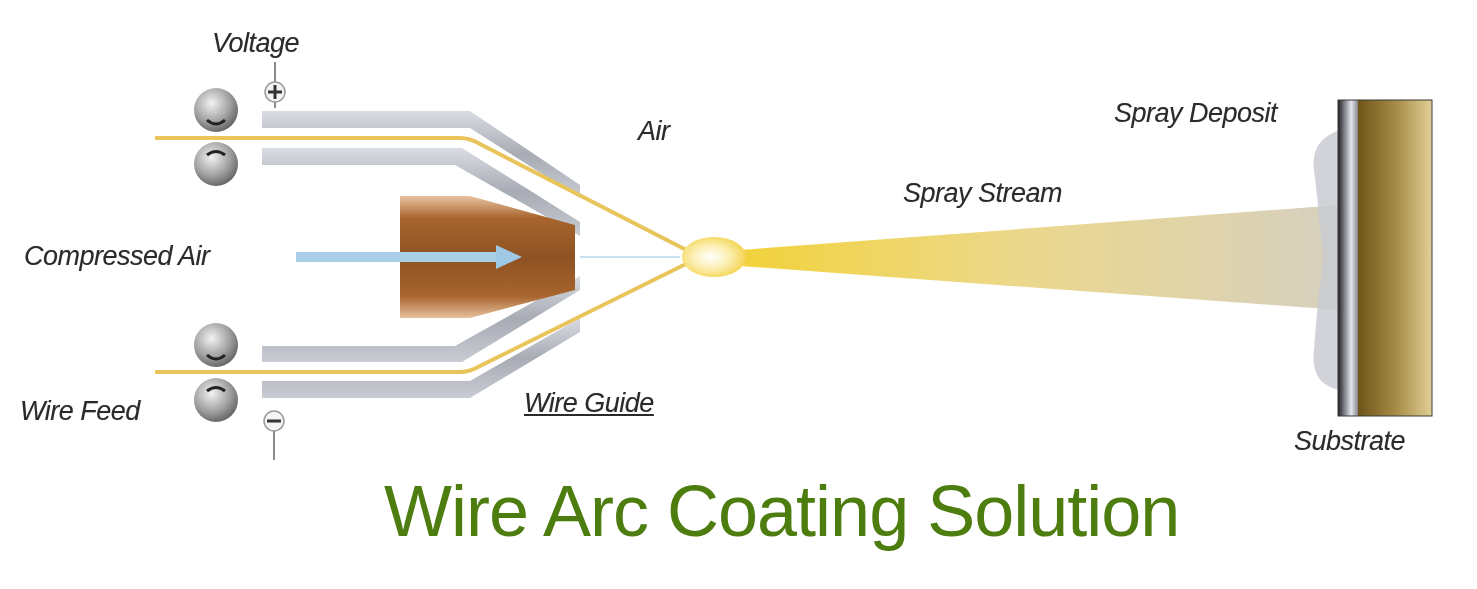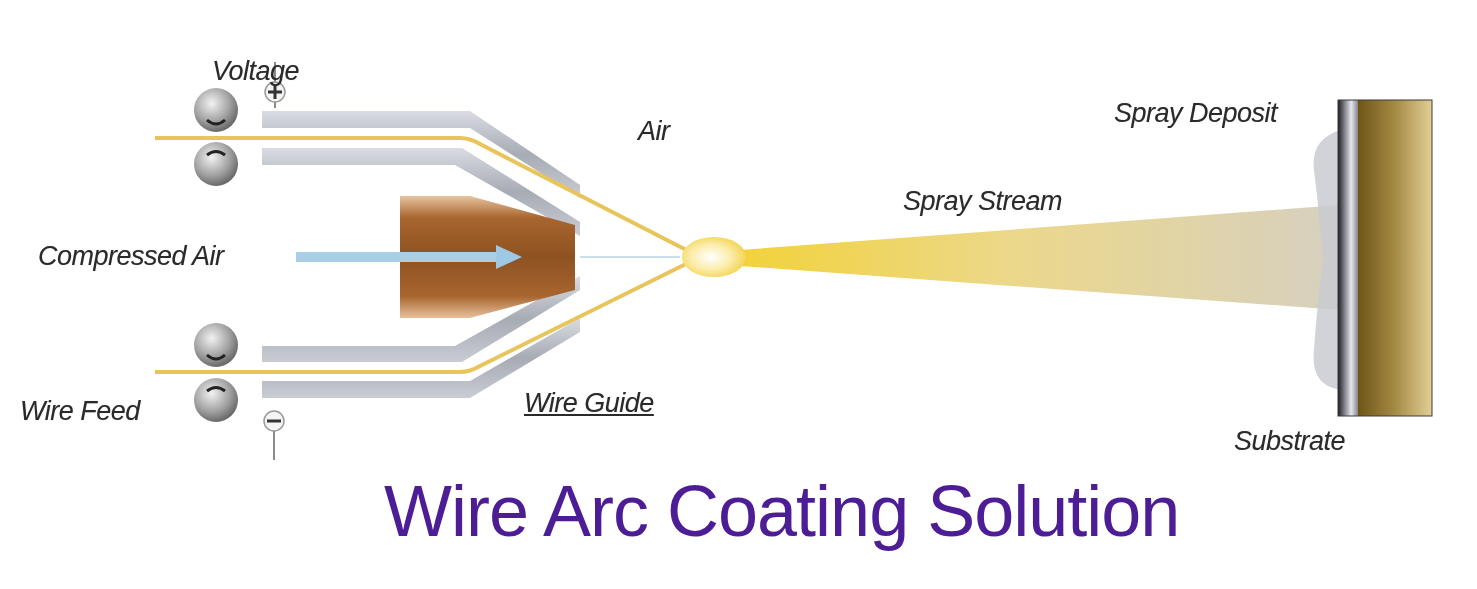--- a/index.html
+++ b/index.html
@@ -13,21 +13,21 @@
       color: #2a2a2a;
       letter-spacing: -0.5px;
       white-space: nowrap;
       text-shadow: 0 0 1px rgba(0,0,0,0.25);
     }
     .caption {
       position: absolute;
       left: 384px; top: 470px;
       font-family: "Liberation Sans", "DejaVu Sans", sans-serif;
       font-size: 72px;
-      color: #4c1d95;
+      color: #4d7c0f;
       white-space: nowrap;
       letter-spacing: -1px;
     }
   </style>
 </head>
 <body>
 
 <svg id="diagram" viewBox="0 0 1477 589" xmlns="http://www.w3.org/2000/svg">
   <defs>
     <linearGradient id="guideGrad" x1="0" y1="0" x2="0" y2="1">
@@ -131,22 +131,22 @@
     <path d="M1340 130 Q1310 140 1314 170 Q1318 200 1320 230 Q1326 257 1320 285 Q1316 320 1314 350 Q1310 385 1340 390 Z" fill="#c9cbd1" opacity="0.85"></path>
     <rect x="1338" y="100" width="22" height="316" fill="url(#depositGrad)"></rect>
   </g>
 
   <g>
     <rect x="1358" y="100" width="74" height="316" fill="url(#substrateGrad)"></rect>
     <rect x="1338" y="100" width="94" height="316" fill="none" stroke="#3a3a3a" stroke-width="1"></rect>
   </g>
 </svg>
 
-<div class="label" style="left:212px; top:28px;margin-top:28px;">Voltage</div>
+<div class="label" style="left:212px; top:28px;">Voltage</div>
 <div class="label" style="left:638px; top:116px;font-style:italic;">Air</div>
-<div class="label" style="left:38px; top:241px;">Compressed Air</div>
+<div class="label" style="left:24px; top:241px;">Compressed Air</div>
 <div class="label" style="left:20px; top:396px;font-style:italic;">Wire Feed</div>
 <div class="label" style="left:524px; top:388px;text-decoration:underline;">Wire Guide</div>
-<div class="label" style="left:903px; top:178px;margin-top:8px;">Spray Stream</div>
+<div class="label" style="left:903px; top:178px;">Spray Stream</div>
 <div class="label" style="left:1114px; top:98px;text-align:center;">Spray Deposit</div>
-<div class="label" style="left:1234px; top:426px;">Substrate</div>
+<div class="label" style="left:1294px; top:426px;">Substrate</div>
 
 <div class="caption">Wire Arc Coating Solution</div>
 
 </body></html>

